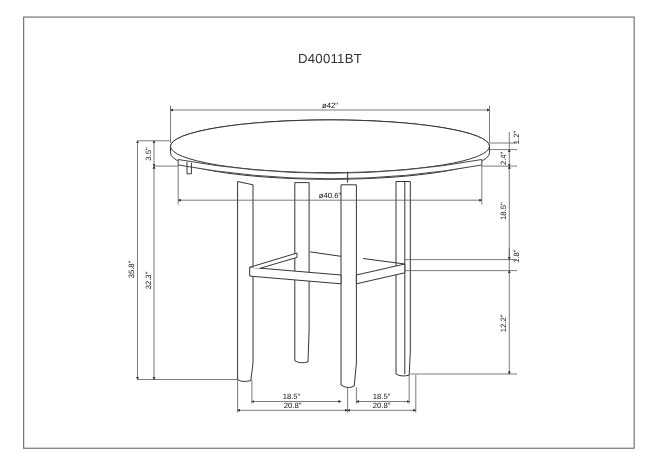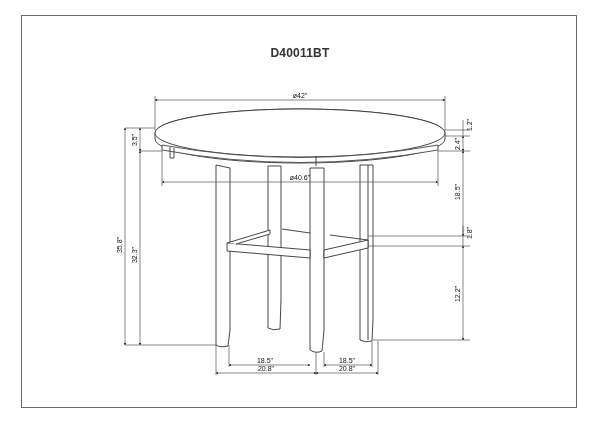--- a/index.html
+++ b/index.html
@@ -1,21 +1,21 @@
 <!DOCTYPE html>
 <html><head>
 <meta charset="utf-8">
 <style>
   html, body { margin: 0; padding: 0; background: #ffffff; }
   body { width: 600px; height: 424px; position: relative; overflow: hidden;
          font-family: "Liberation Sans", sans-serif; }
   #frame { position: absolute; left: 21px; top: 15px; width: 556px; height: 393px;
            border: 1px solid #6a6a6a; box-sizing: border-box; }
   #title { position: absolute; left: 0; top: 46px; width: 600px; text-align: center;
-           font-size: 12px; color: #333; letter-spacing: 0.2px; font-weight: bold; }
+           font-size: 12px; color: #333; letter-spacing: 0.2px; }
   svg { position: absolute; left: 0; top: 0; }
   .dim { font-family: "Liberation Sans", sans-serif; font-size: 7px; fill: #111; }
 </style>
 </head>
 <body>
 
 <div id="frame"></div>
 <div id="title">D40011BT</div>
 
 <svg width="600" height="424" viewBox="0 0 600 424">

